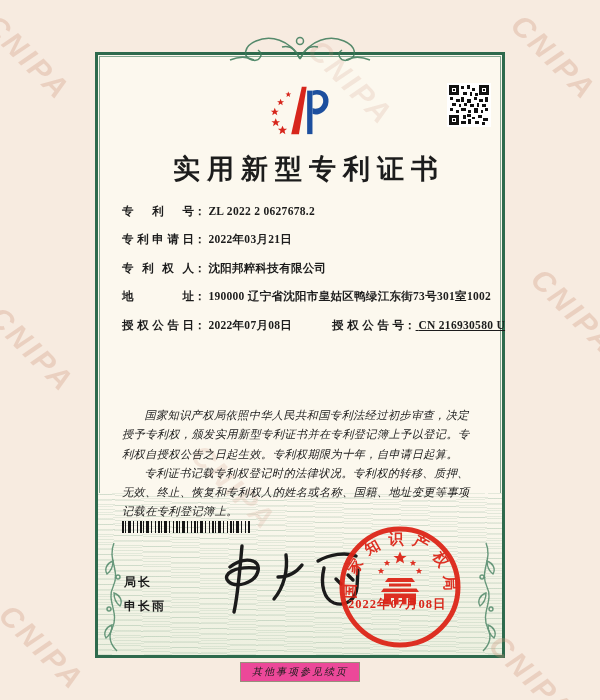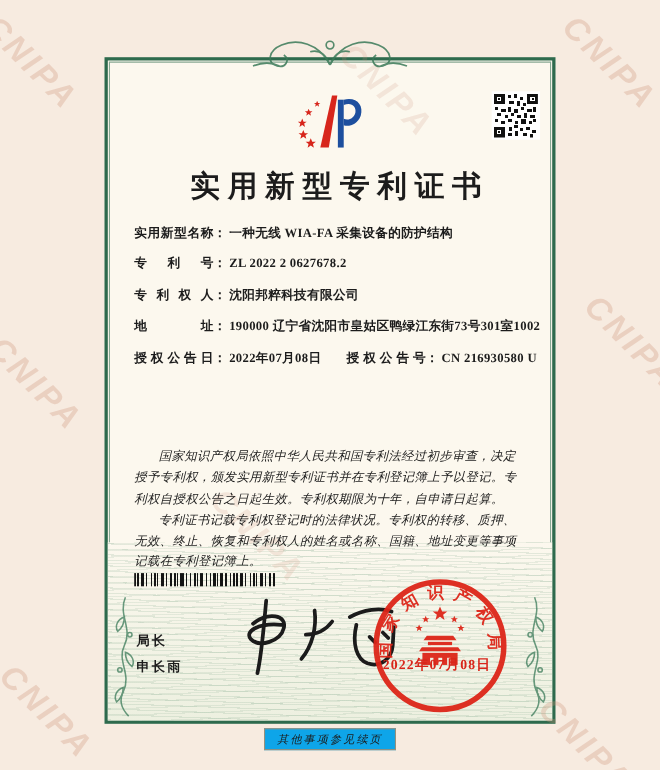--- a/index.html
+++ b/index.html
@@ -35,21 +35,21 @@
   .qr{position:absolute;left:349px;top:28px;width:40px;height:40px;background:#fff;padding:2px;z-index:2;}
   .title{
     position:absolute;left:0;right:0;top:96px;margin:0;text-align:center;z-index:2;
     font-size:27px;font-weight:700;letter-spacing:7px;padding-left:18px;
   }
   .rows{position:absolute;left:24px;top:149px;width:362px;font-size:11.5px;font-weight:700;z-index:2;}
   .row{height:28.4px;white-space:nowrap;}
   .lbl{display:inline-block;width:72px;text-align:justify;text-align-last:justify;vertical-align:bottom;}
   .colon{display:inline-block;}
   .val{letter-spacing:.3px;}
-  .pair2{margin-left:20px;}
+  .pair2{margin-left:37px;text-decoration:underline;}
   .paras{position:absolute;left:24px;top:351px;width:358px;font-size:11.2px;line-height:1.72;
     font-style:italic;letter-spacing:.4px;z-index:2;}
   .paras p{margin:0;text-indent:2em;}
   .barcode{
     position:absolute;left:24px;top:466px;width:128px;height:12px;z-index:2;
     background:repeating-linear-gradient(90deg,
       #151515 0 2px,transparent 2px 3px,#151515 3px 4px,transparent 4px 6px,
       #151515 6px 9px,transparent 9px 11px,#151515 11px 12px,transparent 12px 15px,
       #151515 15px 16px,transparent 16px 18px);
   }
@@ -59,21 +59,21 @@
   .sig{position:absolute;left:102px;top:482px;width:170px;height:85px;z-index:2;}
   .seal{position:absolute;left:237px;top:467px;width:130px;height:130px;z-index:2;opacity:.94;}
   .seal-date{position:absolute;left:250px;top:541px;z-index:3;color:#d8261a;
     font-size:12.5px;font-weight:700;letter-spacing:1px;white-space:nowrap;}
   .pageinfo{position:absolute;left:0;right:0;top:586px;text-align:center;font-size:10.5px;letter-spacing:1px;z-index:2;}
   .vine{position:absolute;width:26px;height:112px;z-index:1;}
   .vine.l{left:3px;bottom:2px;} .vine.r{right:3px;bottom:2px;transform:scaleX(-1);}
   .flourish{position:absolute;left:50%;top:29px;transform:translateX(-50%);width:160px;height:36px;z-index:4;}
   .cont-note{
     position:absolute;left:50%;top:662px;transform:translateX(-50%);z-index:4;
-    border:1px solid #97907c;background:#0ea5e9;padding:2px 11px;
+    border:1px solid #97907c;background:#ec4899;padding:2px 11px;
     font-size:10px;font-style:italic;letter-spacing:2px;white-space:nowrap;
   }
   .inwm{position:absolute;z-index:1;}
 </style>
 </head>
 <body>
 
 <span class="wm" style="left:2px;top:8px;">CNIPA</span>
 <span class="wm" style="left:528px;top:8px;">CNIPA</span>
 <span class="wm" style="left:548px;top:262px;">CNIPA</span>
@@ -150,26 +150,26 @@
       <rect x="2.8" y="2.8" width="1.4" height="1.4"></rect>
         <rect x="24.8" y="2.8" width="1.4" height="1.4"></rect>
         <rect x="2.8" y="24.8" width="1.4" height="1.4"></rect>
     </g>
   </svg>
 
   <h1 class="title">实用新型专利证书</h1>
 
   <div class="rows">
     <div class="row">
-      <span class="lbl">实用新型名称</span><span class="colon">：</span>
-      <span class="val">一种无线 WIA-FA 采集设备的防护结构</span>
-    </div>
-    <div class="row">
       <span class="lbl">专利号</span><span class="colon">：</span>
       <span class="val">ZL 2022 2 0627678.2</span>
+    </div>
+    <div class="row">
+      <span class="lbl">专利申请日</span><span class="colon">：</span>
+      <span class="val">2022年03月21日</span>
     </div>
     <div class="row">
       <span class="lbl">专利权人</span><span class="colon">：</span>
       <span class="val">沈阳邦粹科技有限公司</span>
     </div>
     <div class="row">
       <span class="lbl">地址</span><span class="colon">：</span>
       <span class="val">190000 辽宁省沈阳市皇姑区鸭绿江东街73号301室1002</span>
     </div>
     <div class="row">

